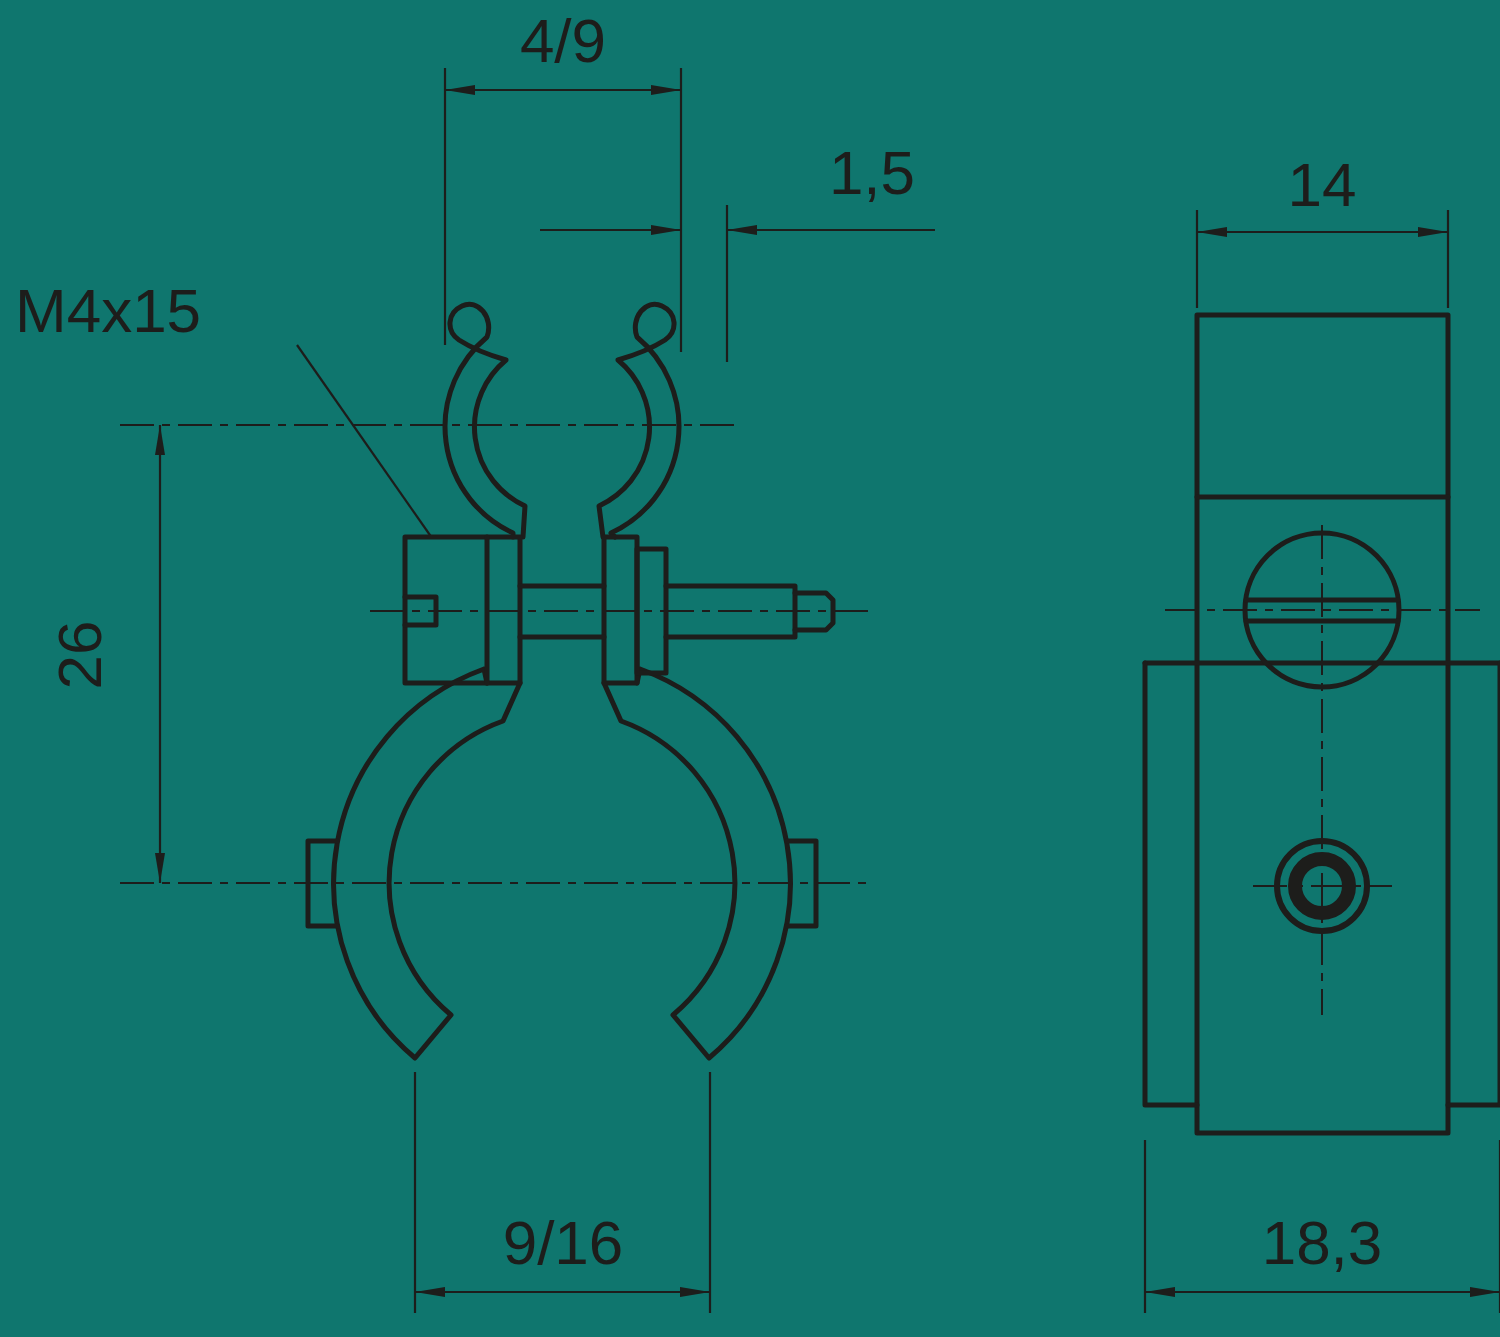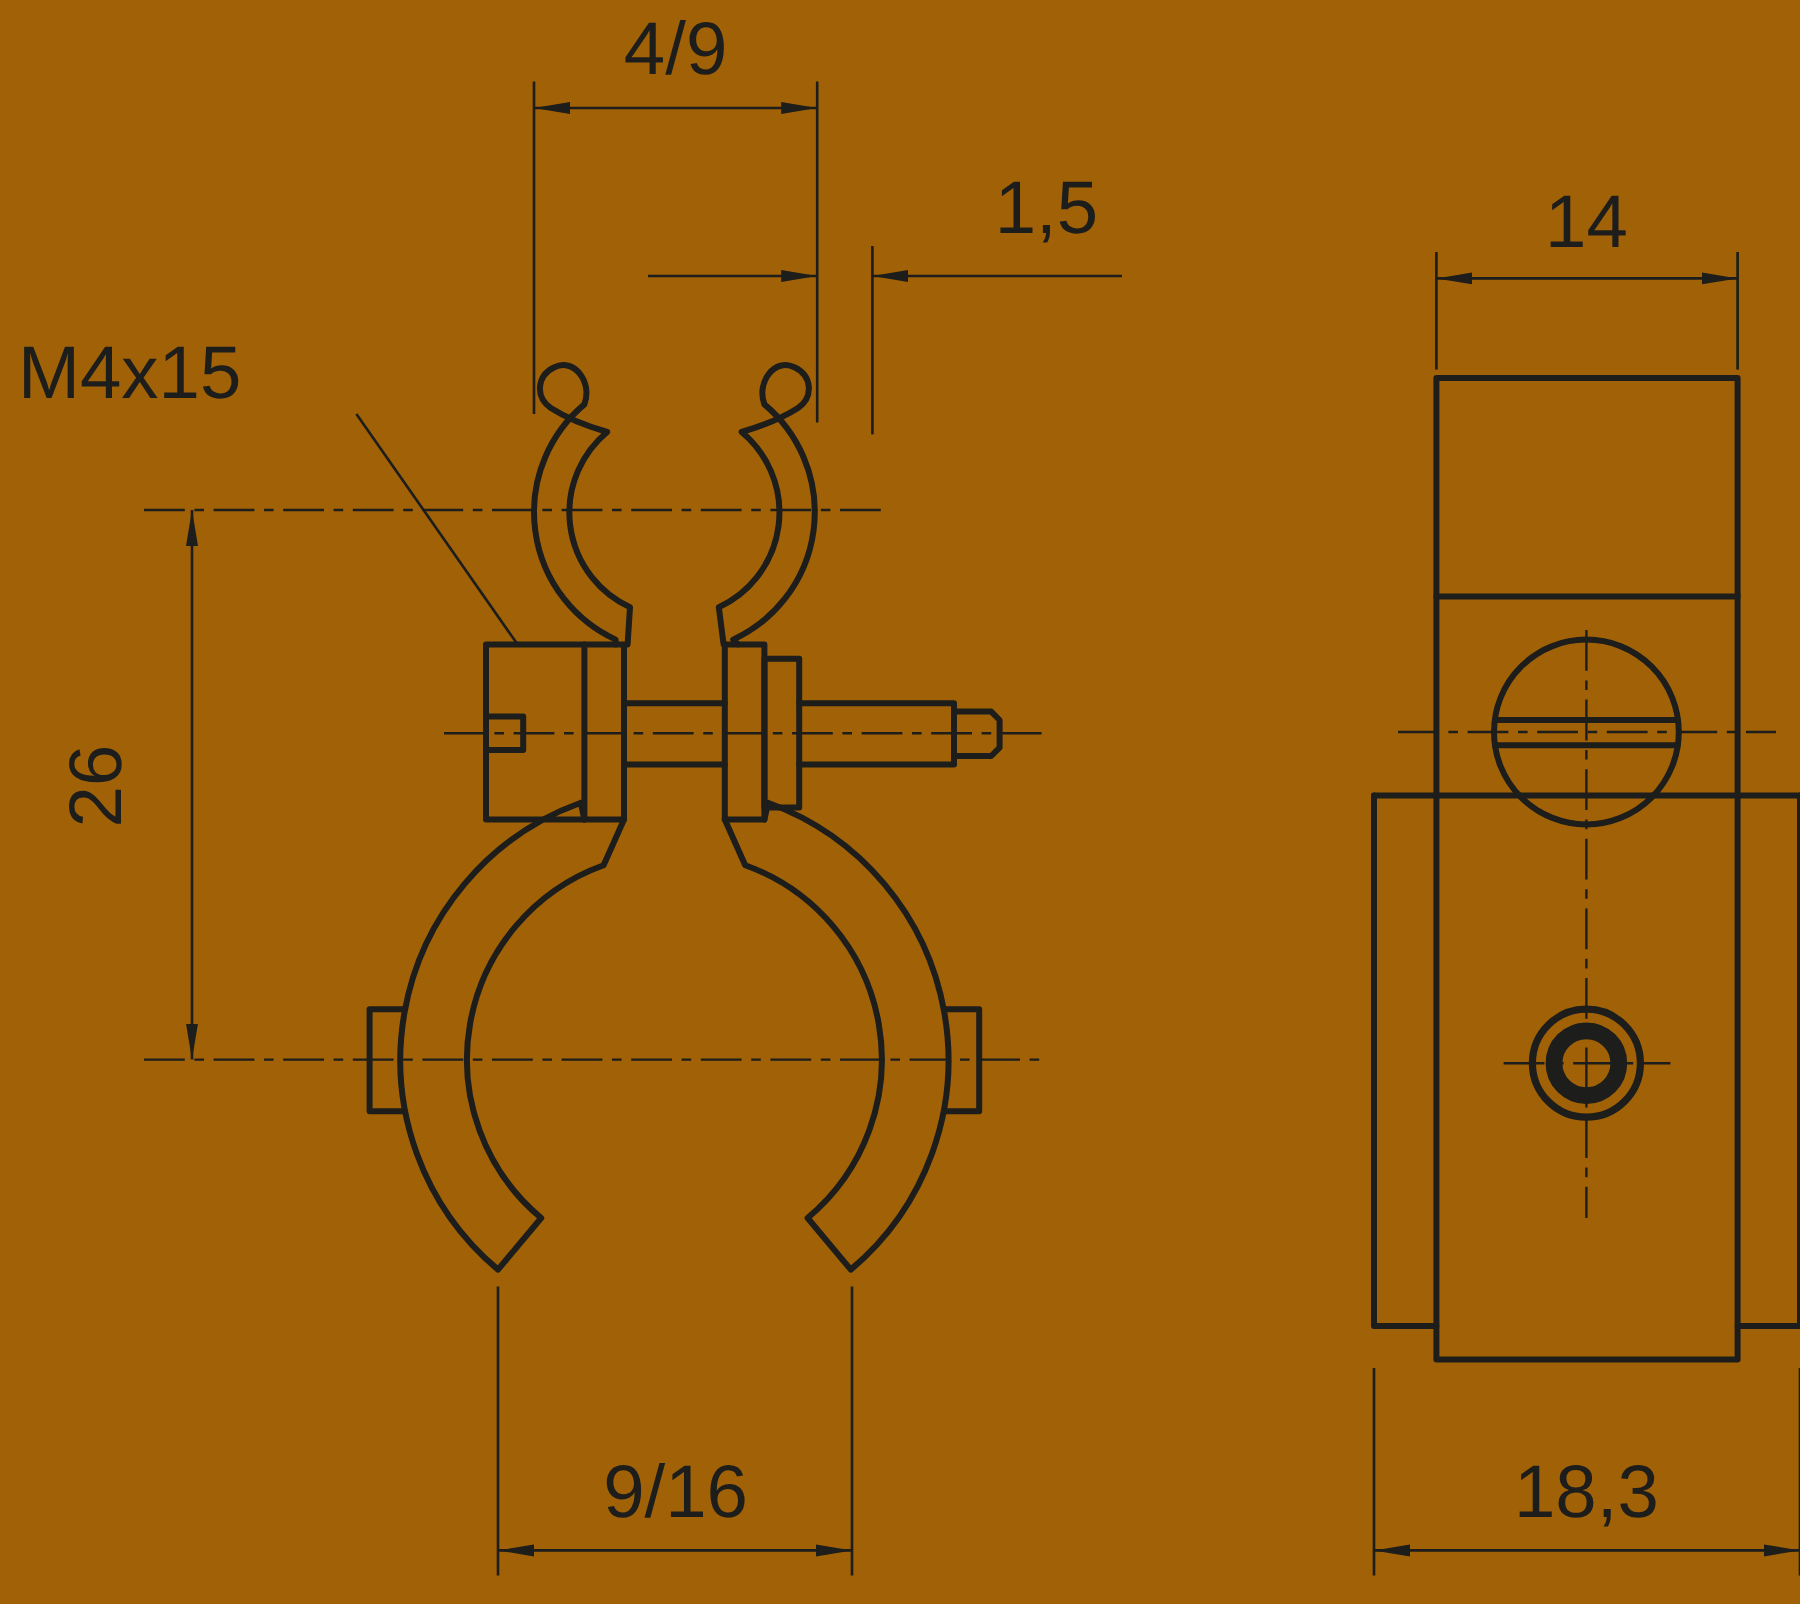--- a/index.html
+++ b/index.html
@@ -1,16 +1,16 @@
 <!DOCTYPE html>
 <html><head>
 <meta charset="utf-8">
 <style>
   html,body{margin:0;padding:0;background:#ffffff;}
-  .canvas{width:1500px;height:1337px;background:#a16207;}
+  .canvas{width:1500px;height:1337px;background:#0f766e;}
   svg{display:block;}
   .outline{fill:none;stroke:#1d1d1b;stroke-width:5;stroke-linecap:round;stroke-linejoin:round;}
   .thin{fill:none;stroke:#1d1d1b;stroke-width:2.2;}
   .cl{fill:none;stroke:#1d1d1b;stroke-width:2;stroke-dasharray:34 8 8 8;}
   .dim-text{font-family:"Liberation Sans", sans-serif;font-size:62px;fill:#1d1d1b;}
 </style>
 </head>
 <body>
 
 <div class="canvas">

